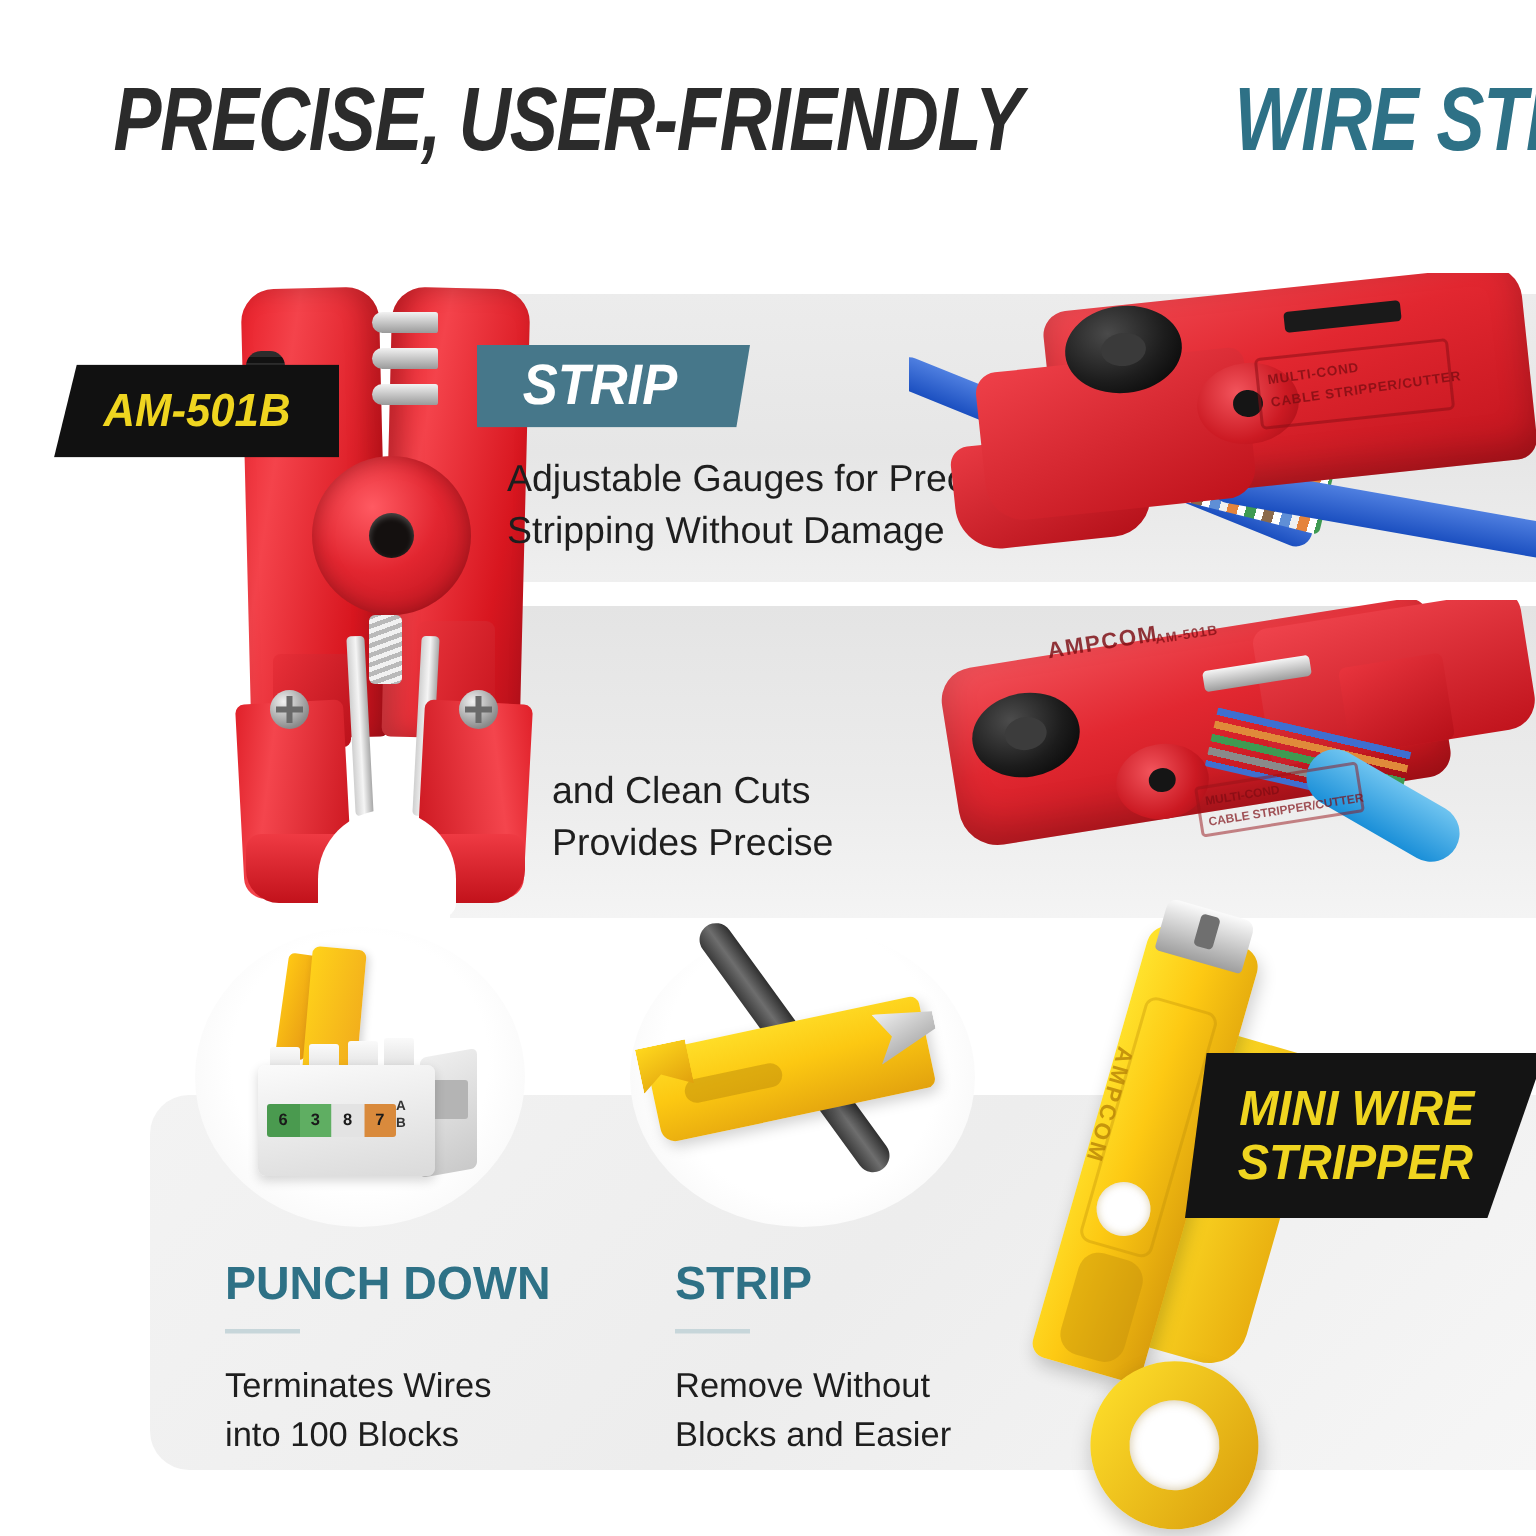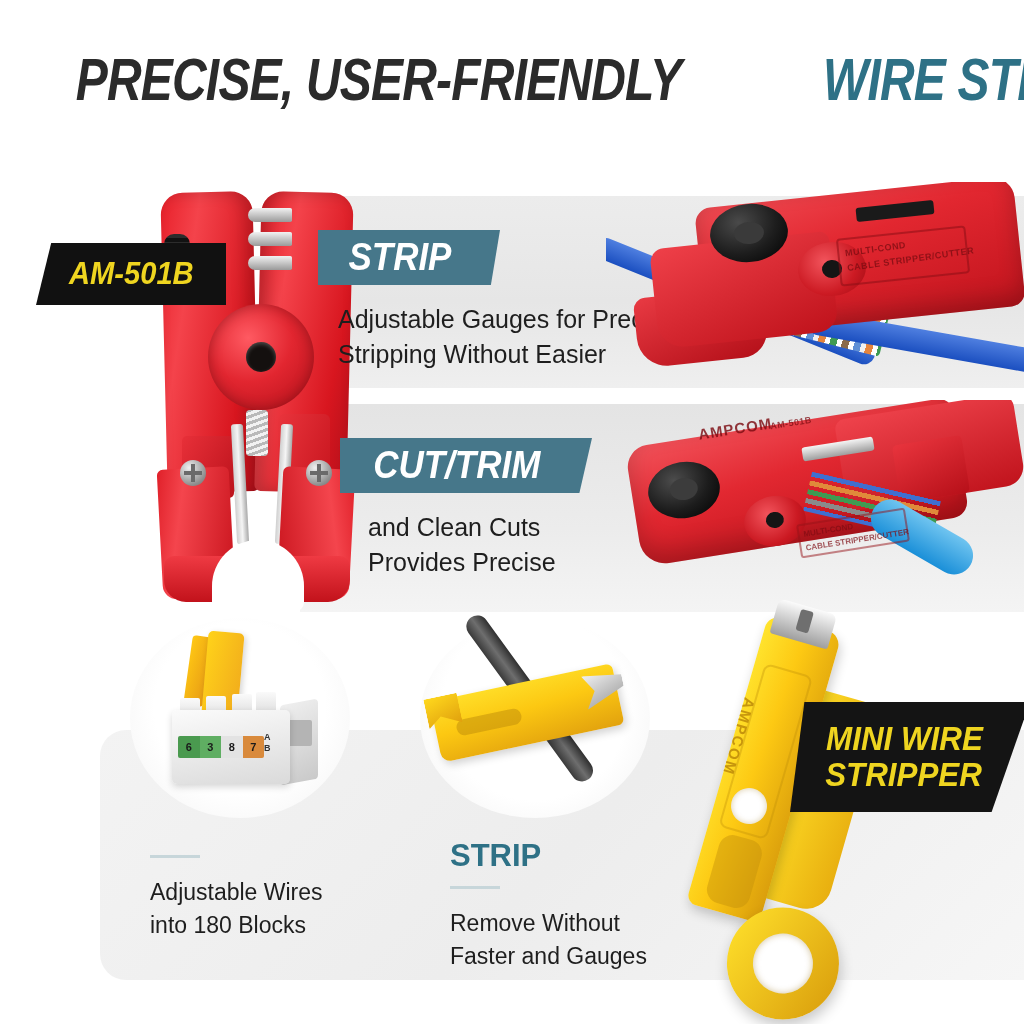--- a/index.html
+++ b/index.html
@@ -524,44 +524,41 @@
 
   <div class="badge-model">
     <span class="txt">AM-501B</span>
   </div>
 
   <div class="banner banner-strip">
     <span class="txt">STRIP</span>
   </div>
   <div class="feature-desc fd-strip">
     <div>Adjustable Gauges for Precise</div>
-    <div>Stripping Without Easier</div>
+    <div>Stripping Without Damage</div>
   </div>
 
   <div class="photo photo1">
     <div class="p1-cable-a"></div>
     <div class="p1-pairs"></div>
     <div class="p1-cable-b"></div>
     <div class="p1-nose"></div>
     <div class="p1-body"></div>
     <div class="p1-body2"></div>
     <div class="p1-slot"></div>
     <div class="p1-dial"></div>
     <div class="p1-pivot"></div>
     <div class="p1-emboss">
       <span>
         <b>MULTI-COND</b><br>
         <b>CABLE STRIPPER/CUTTER</b>
       </span>
     </div>
   </div>
 
-  <div class="banner banner-cut">
-    <span class="txt">CUT/TRIM</span>
-  </div>
   <div class="feature-desc fd-cut">
     <div>and Clean Cuts</div>
     <div>Provides Precise</div>
   </div>
 
   <div class="photo photo2">
     <div class="p2-body"></div>
     <div class="p2-head"></div>
     <div class="p2-brand">AMPCOM</div>
     <div class="p2-model">AM-501B</div>
@@ -627,29 +624,30 @@
       <div class="ty-ring"></div>
     </div>
   </div>
 
   <div class="badge-mini">
     <span class="txt">MINI WIRE</span>
     <span class="txt">STRIPPER</span>
   </div>
 
   <div class="cap cap-punch">
+    <h3>PUNCH DOWN</h3>
     <div class="rule"></div>
     <p>
-      <span>Adjustable Wires</span><br>
-      <span>into 180 Blocks</span>
+      <span>Terminates Wires</span><br>
+      <span>into 100 Blocks</span>
     </p>
   </div>
 
   <div class="cap cap-strip">
     <h3>STRIP</h3>
     <div class="rule"></div>
     <p>
       <span>Remove Without</span><br>
-      <span>Faster and Gauges</span>
+      <span>Blocks and Easier</span>
     </p>
   </div>
 
 </div>
 
 </body></html>

